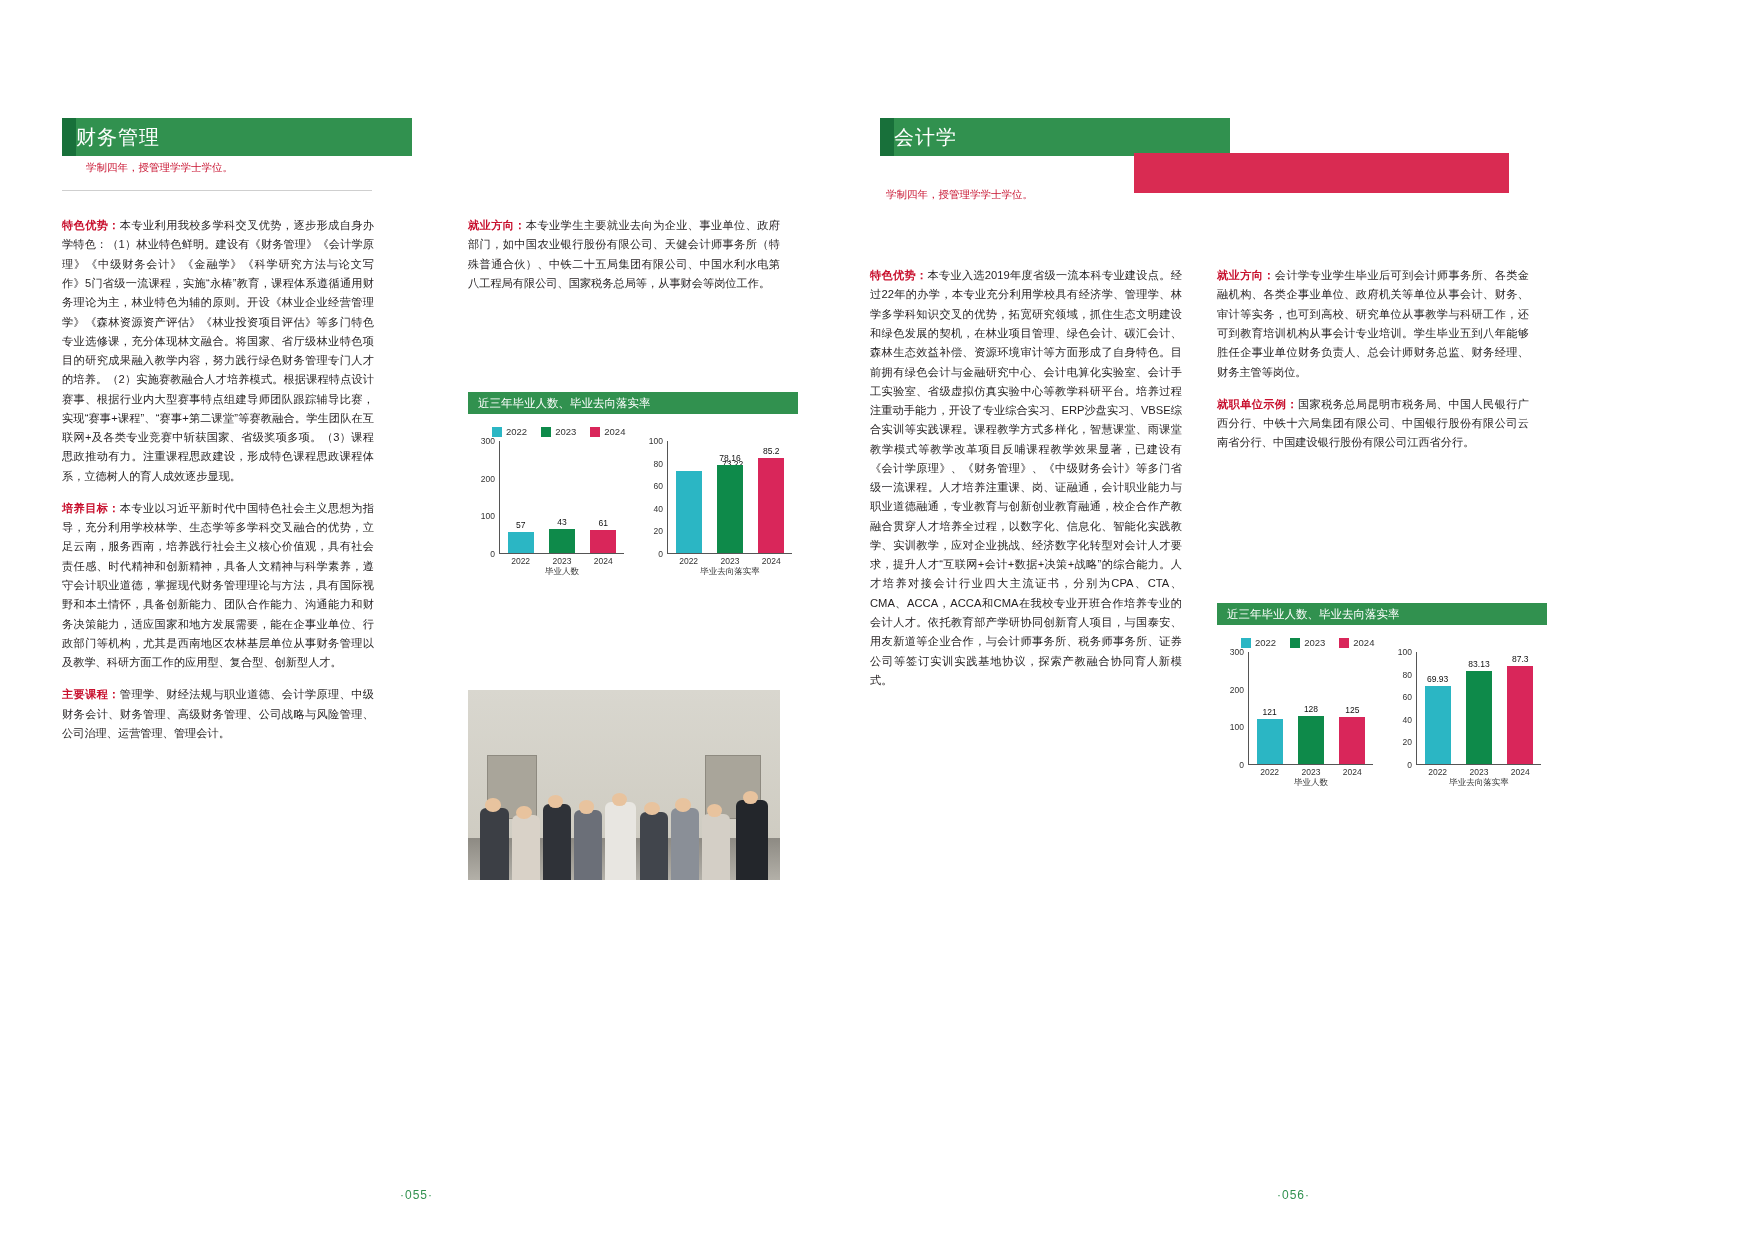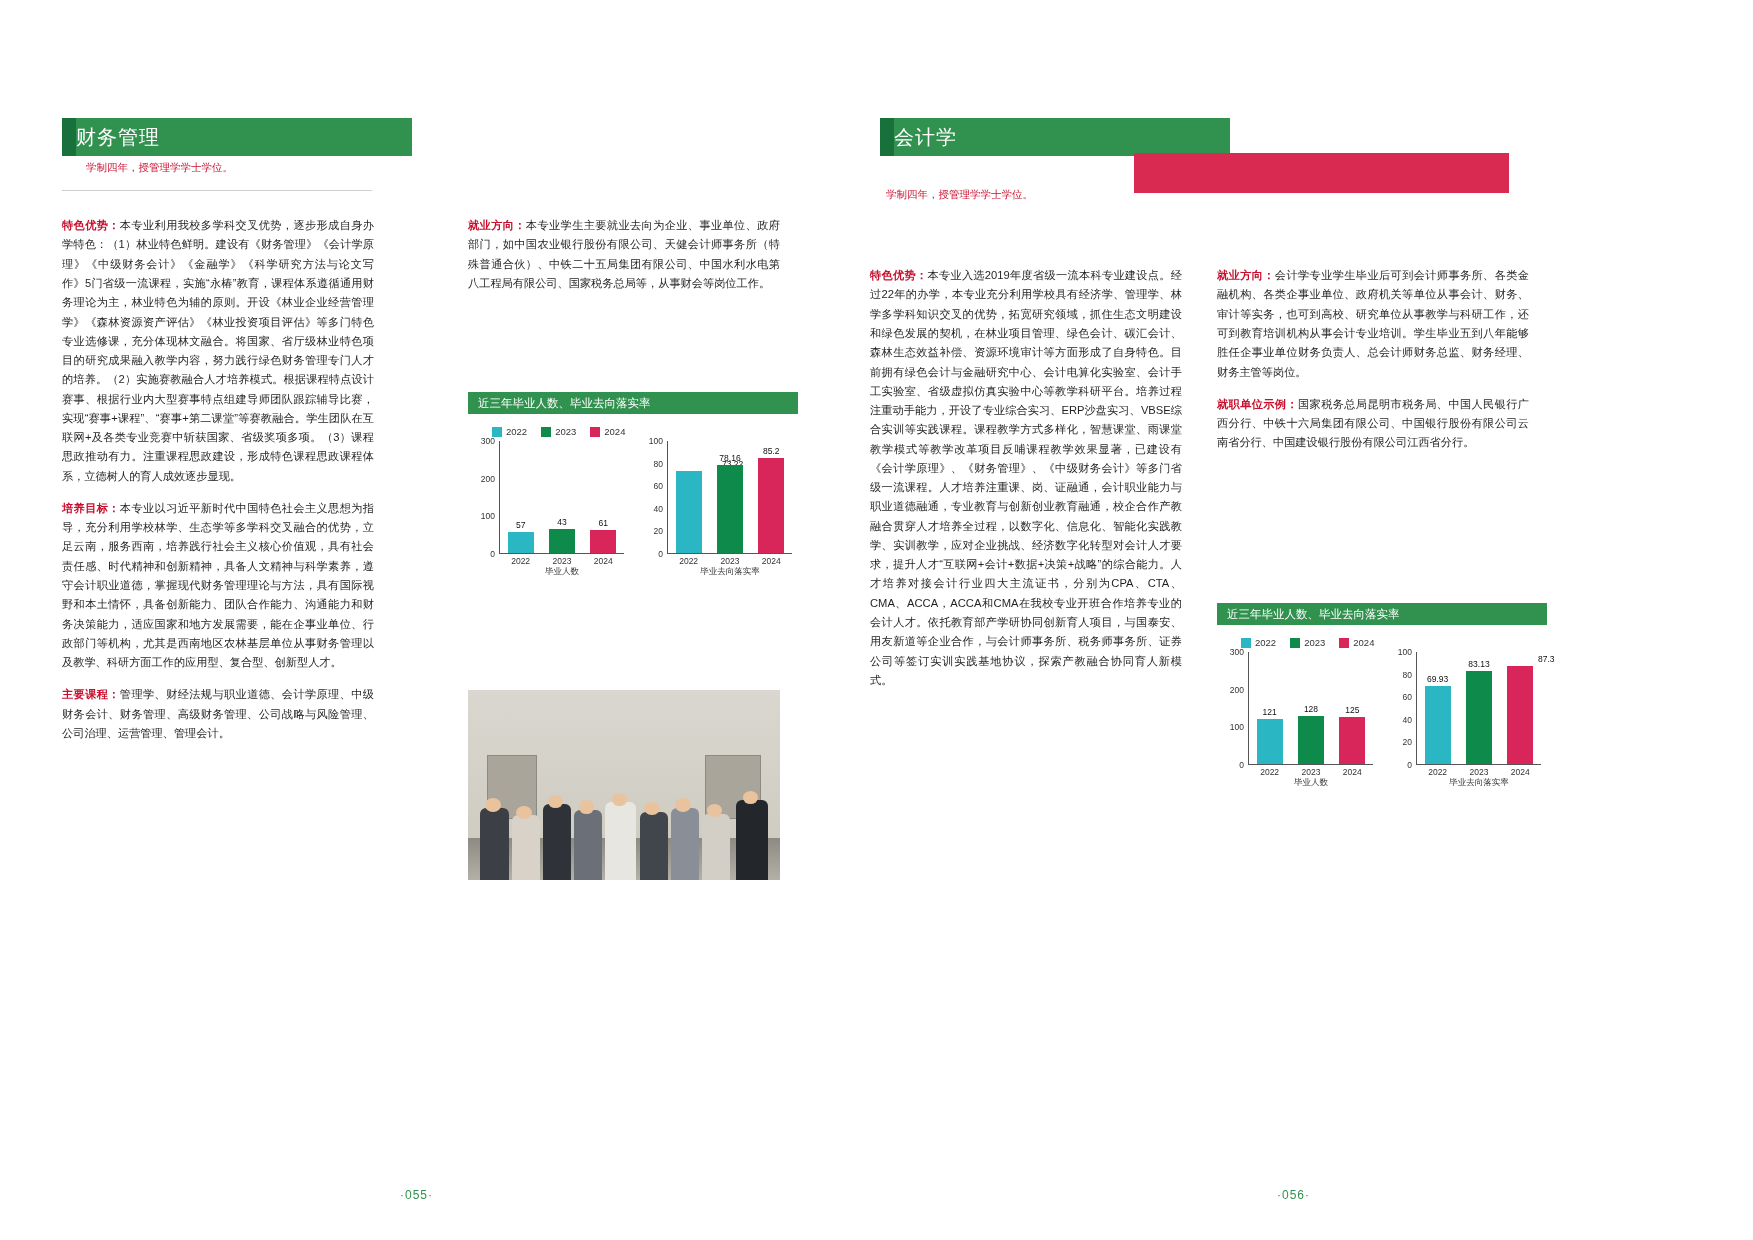--- a/index.html
+++ b/index.html
@@ -415,21 +415,21 @@
             <div class="bar-wrap">
               <div class="bar" style="height: 69.93%; background: rgb(43, 182, 196);"></div>
               <div class="bar-val" style="bottom: calc(69.93% + 2px); top: auto;">69.93</div>
             </div>
             <div class="bar-wrap">
               <div class="bar" style="height: 83.13%; background: rgb(14, 138, 74);"></div>
               <div class="bar-val" style="bottom: calc(83.13% + 2px); top: auto;">83.13</div>
             </div>
             <div class="bar-wrap">
               <div class="bar" style="height: 87.3%; background: rgb(217, 38, 90);"></div>
-              <div class="bar-val" style="bottom: calc(87.3% + 2px); top: auto; margin-left: 26px;">87.3</div>
+              <div class="bar-val" style="bottom: calc(87.3% + 2px); top: auto;">87.3</div>
             </div>
           </div>
           <div class="xlabels">
             <span>2022</span>
             <span>2023</span>
             <span>2024</span>
           </div>
           <div class="xaxis-title">毕业去向落实率</div>
         </div>
     </div>

